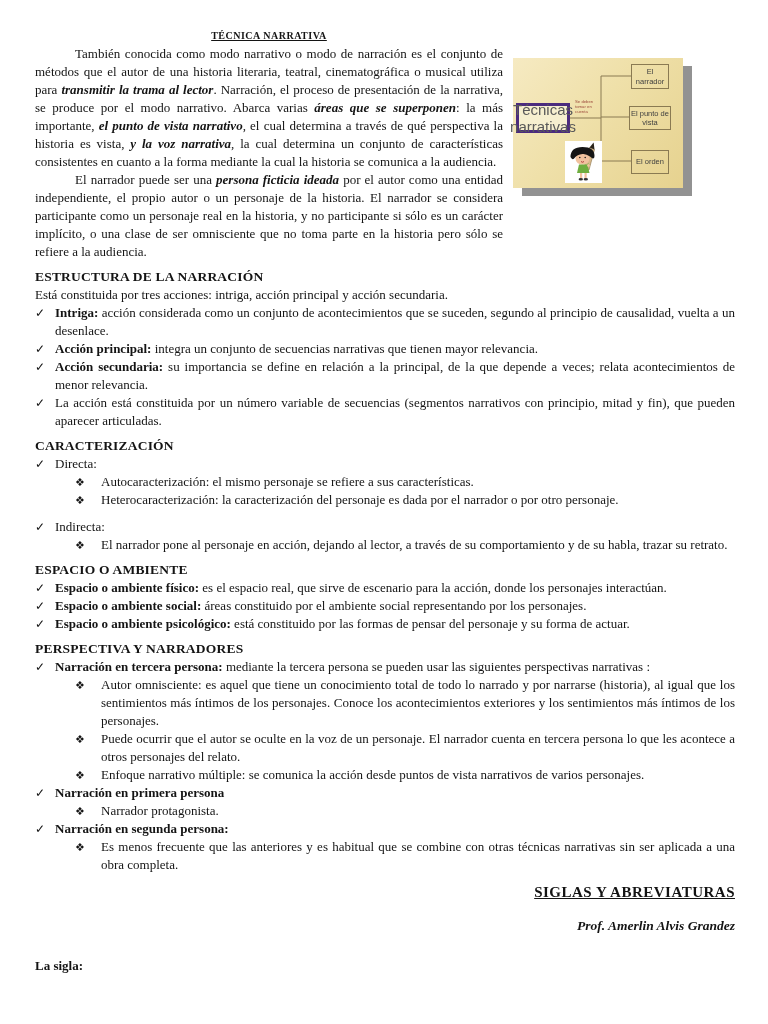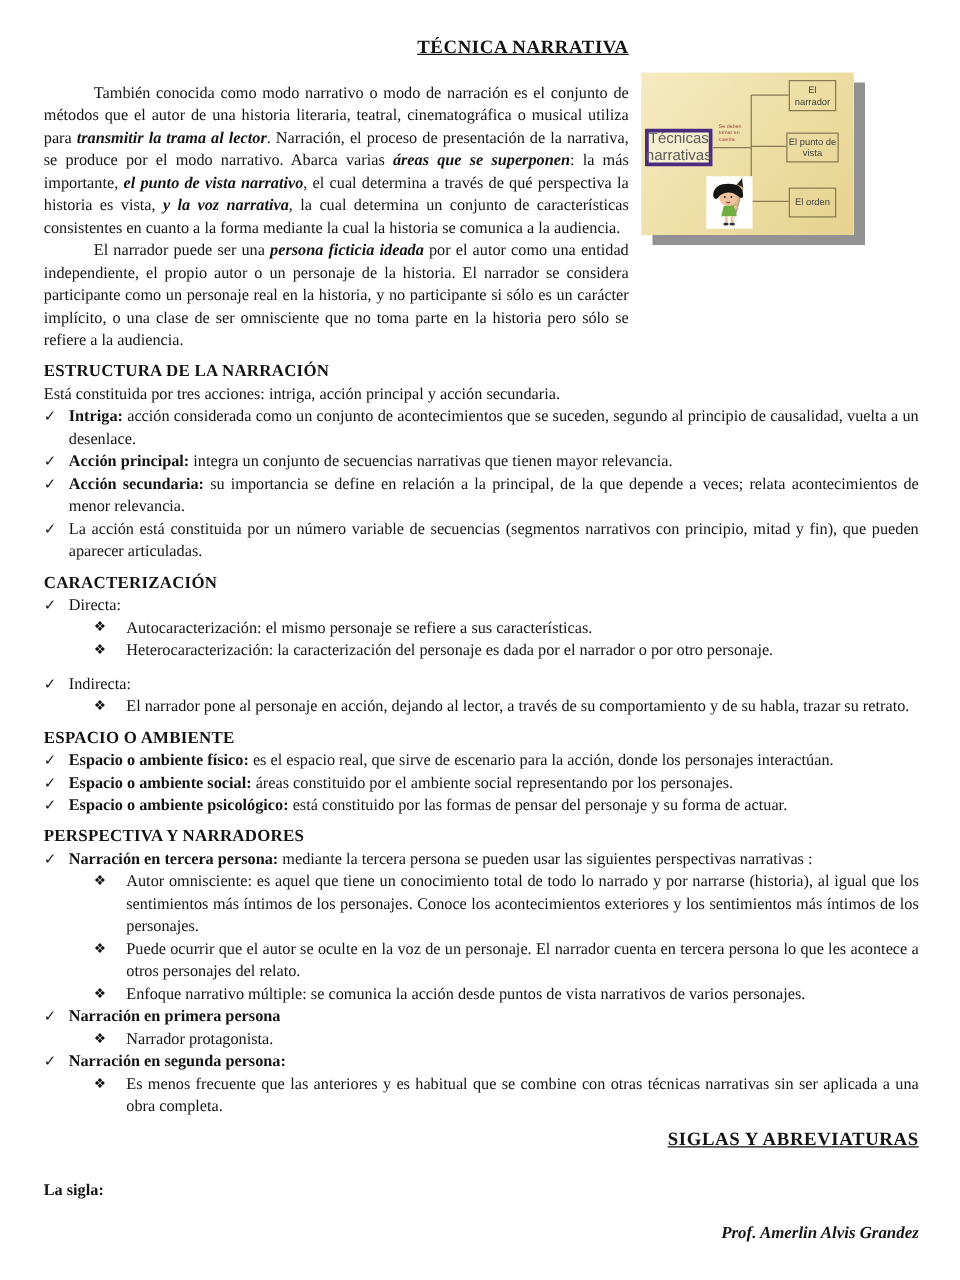--- a/index.html
+++ b/index.html
@@ -2,49 +2,49 @@
 <html><head>
 <meta charset="utf-8">
 <style>
   html,body{margin:0;padding:0;}
   body{
     width:768px;height:1024px;background:#ffffff;overflow:hidden;
     font-family:"Liberation Serif", serif;font-size:13px;color:#141414;
   }
   .page{padding:30px 33px 0 35px;}
   
-  h1{font-size:15px;font-weight:bold;text-align:right;margin:0;
+  h1{font-size:10px;font-weight:bold;text-align:center;margin:0;
      text-decoration:underline;letter-spacing:.5px;}
   h2{font-size:13.5px;font-weight:bold;margin:8px 0 1px 0;letter-spacing:.2px;}
   h2.center{text-align:right;font-size:15px;text-decoration:underline;margin-top:10px;letter-spacing:.5px;}
   
   .para{margin:0;text-align:justify;line-height:18px;}
   .indent{text-indent:40px;}
-  .mt{margin-top:18px;}
+  .mt{margin-top:4px;}
   .bi{font-weight:bold;font-style:italic;}
   b{font-weight:bold;}
   
   .check{display:flex;line-height:18px;}
   .check .mk{flex:none;width:20px;font-size:12px;}
   .check .ct{flex:1;text-align:justify;}
   .dia{display:flex;line-height:18px;padding-left:40px;}
   .dia .mk2{flex:none;width:26px;font-size:11px;}
   .dia .ct{flex:1;text-align:justify;}
   .gap-top{margin-top:9px;}
   
   .sigla{margin-top:22px;font-weight:bold;}
   .footer{margin-top:16px;text-align:right;font-weight:bold;font-style:italic;font-size:13.5px;}
   
   .float-diagram{float:right;width:222px;height:166px;margin:28px 0 47px 10px;position:relative;}
   .panel{position:absolute;left:0;top:0;width:170px;height:130px;
     background:linear-gradient(130deg,#f6eac2 0%,#efe0a9 45%,#e6d28f 100%);
     box-shadow:9px 8px 0 0 #929292;}
   .main-box{position:absolute;left:3px;top:45px;width:48px;height:24px;
     border:3px solid #4b2b7e;background:#f6efcf;color:#5a5a5a;
-    font-family:"Liberation Sans",sans-serif;font-size:12px;line-height:1.15;
+    font-family:"Liberation Sans",sans-serif;font-size:15px;line-height:1.15;
     display:flex;align-items:center;justify-content:center;text-align:center;}
   .note{position:absolute;left:62px;top:41px;width:24px;font-size:5px;line-height:1.2;
     color:#9c4a3c;font-family:"Liberation Sans",sans-serif;transform:scale(.85);transform-origin:0 0;}
   .connectors{position:absolute;left:0;top:0;}
   .node{position:absolute;border:1px solid #8a7a52;color:#3f3f3f;
     font-family:"Liberation Sans",sans-serif;font-size:7.5px;line-height:1.25;
     display:flex;align-items:center;justify-content:center;text-align:center;}
   .node1{left:118px;top:6px;width:36px;height:23px;}
   .node2{left:116px;top:48px;width:40px;height:22px;text-align:center;}
   .node3{left:118px;top:92px;width:36px;height:22px;text-align:right;}
@@ -184,17 +184,17 @@
     <span class="mk">✓</span>
     <div class="ct"><b>Narración en segunda persona:</b></div>
   </div>
   <div class="dia">
     <span class="mk2">❖</span>
     <div class="ct">Es menos frecuente que las anteriores y es habitual que se combine con otras técnicas narrativas sin ser aplicada a una obra completa.</div>
   </div>
 
   <h2 class="center">SIGLAS Y ABREVIATURAS</h2>
 
+  <p class="para footer">Prof. Amerlin Alvis Grandez</p>
+
   <p class="para sigla">La sigla:</p>
 
-  <p class="para footer">Prof. Amerlin Alvis Grandez</p>
-
 </div>
 
 </body></html>

